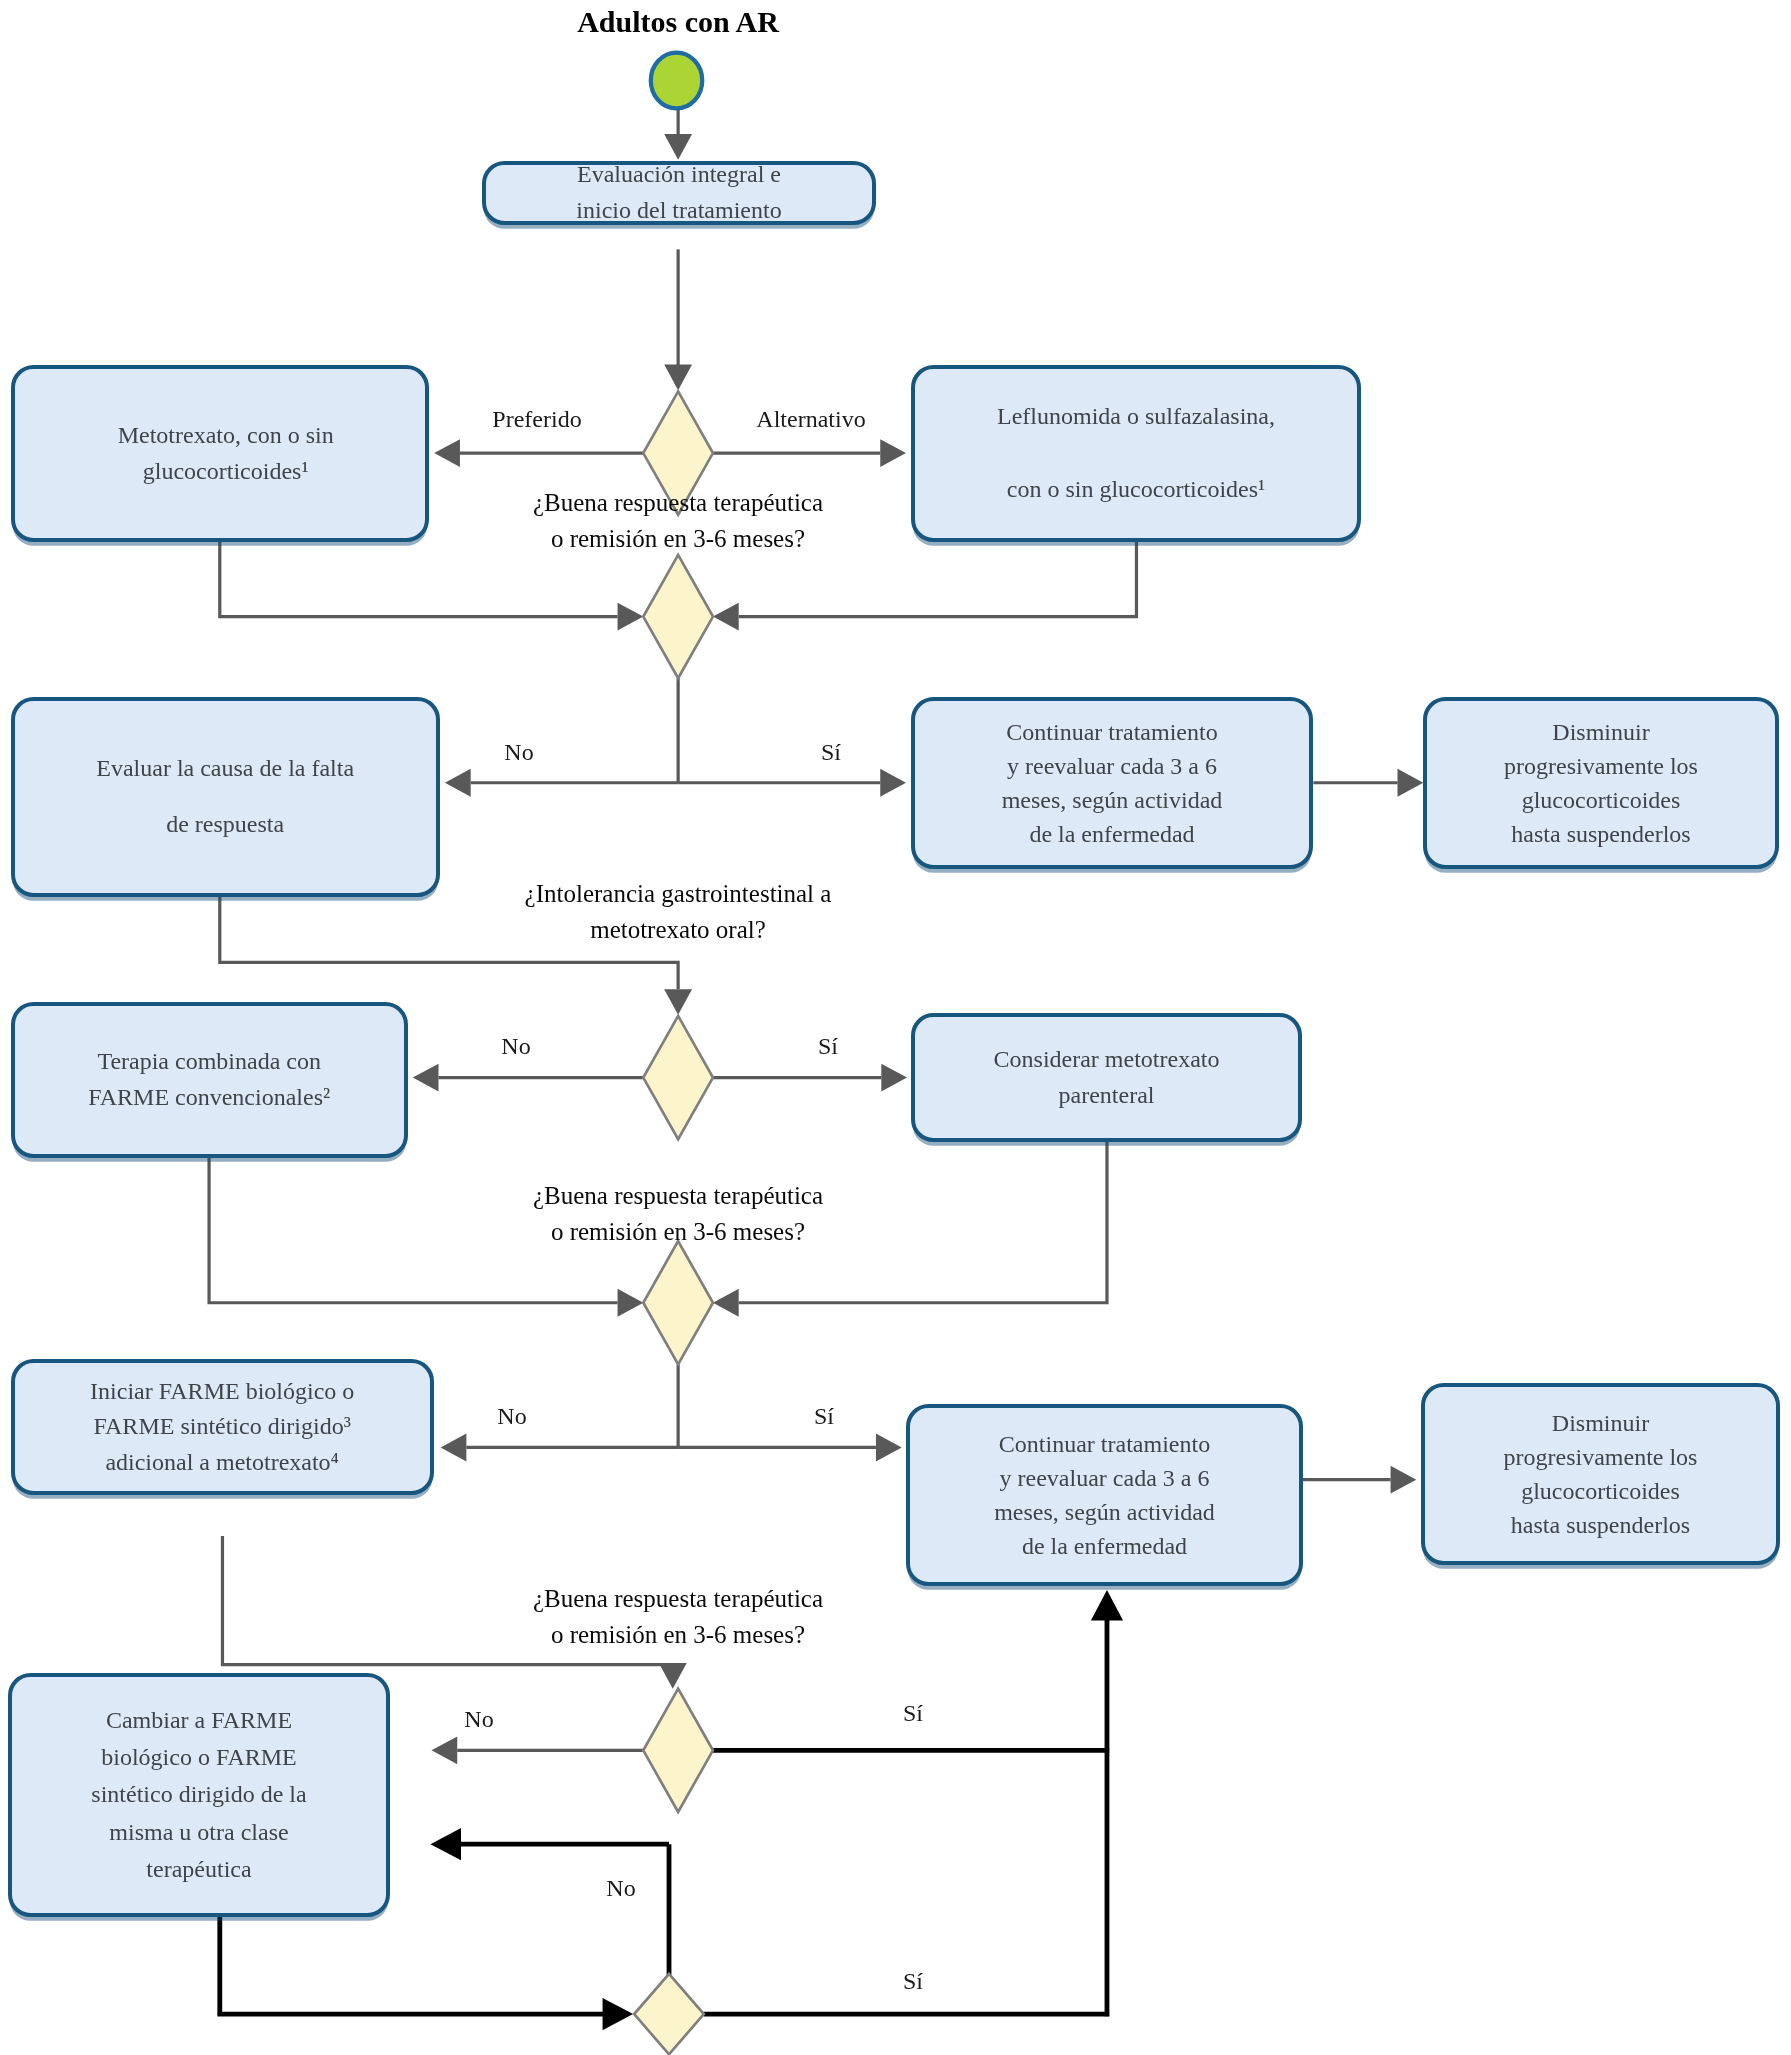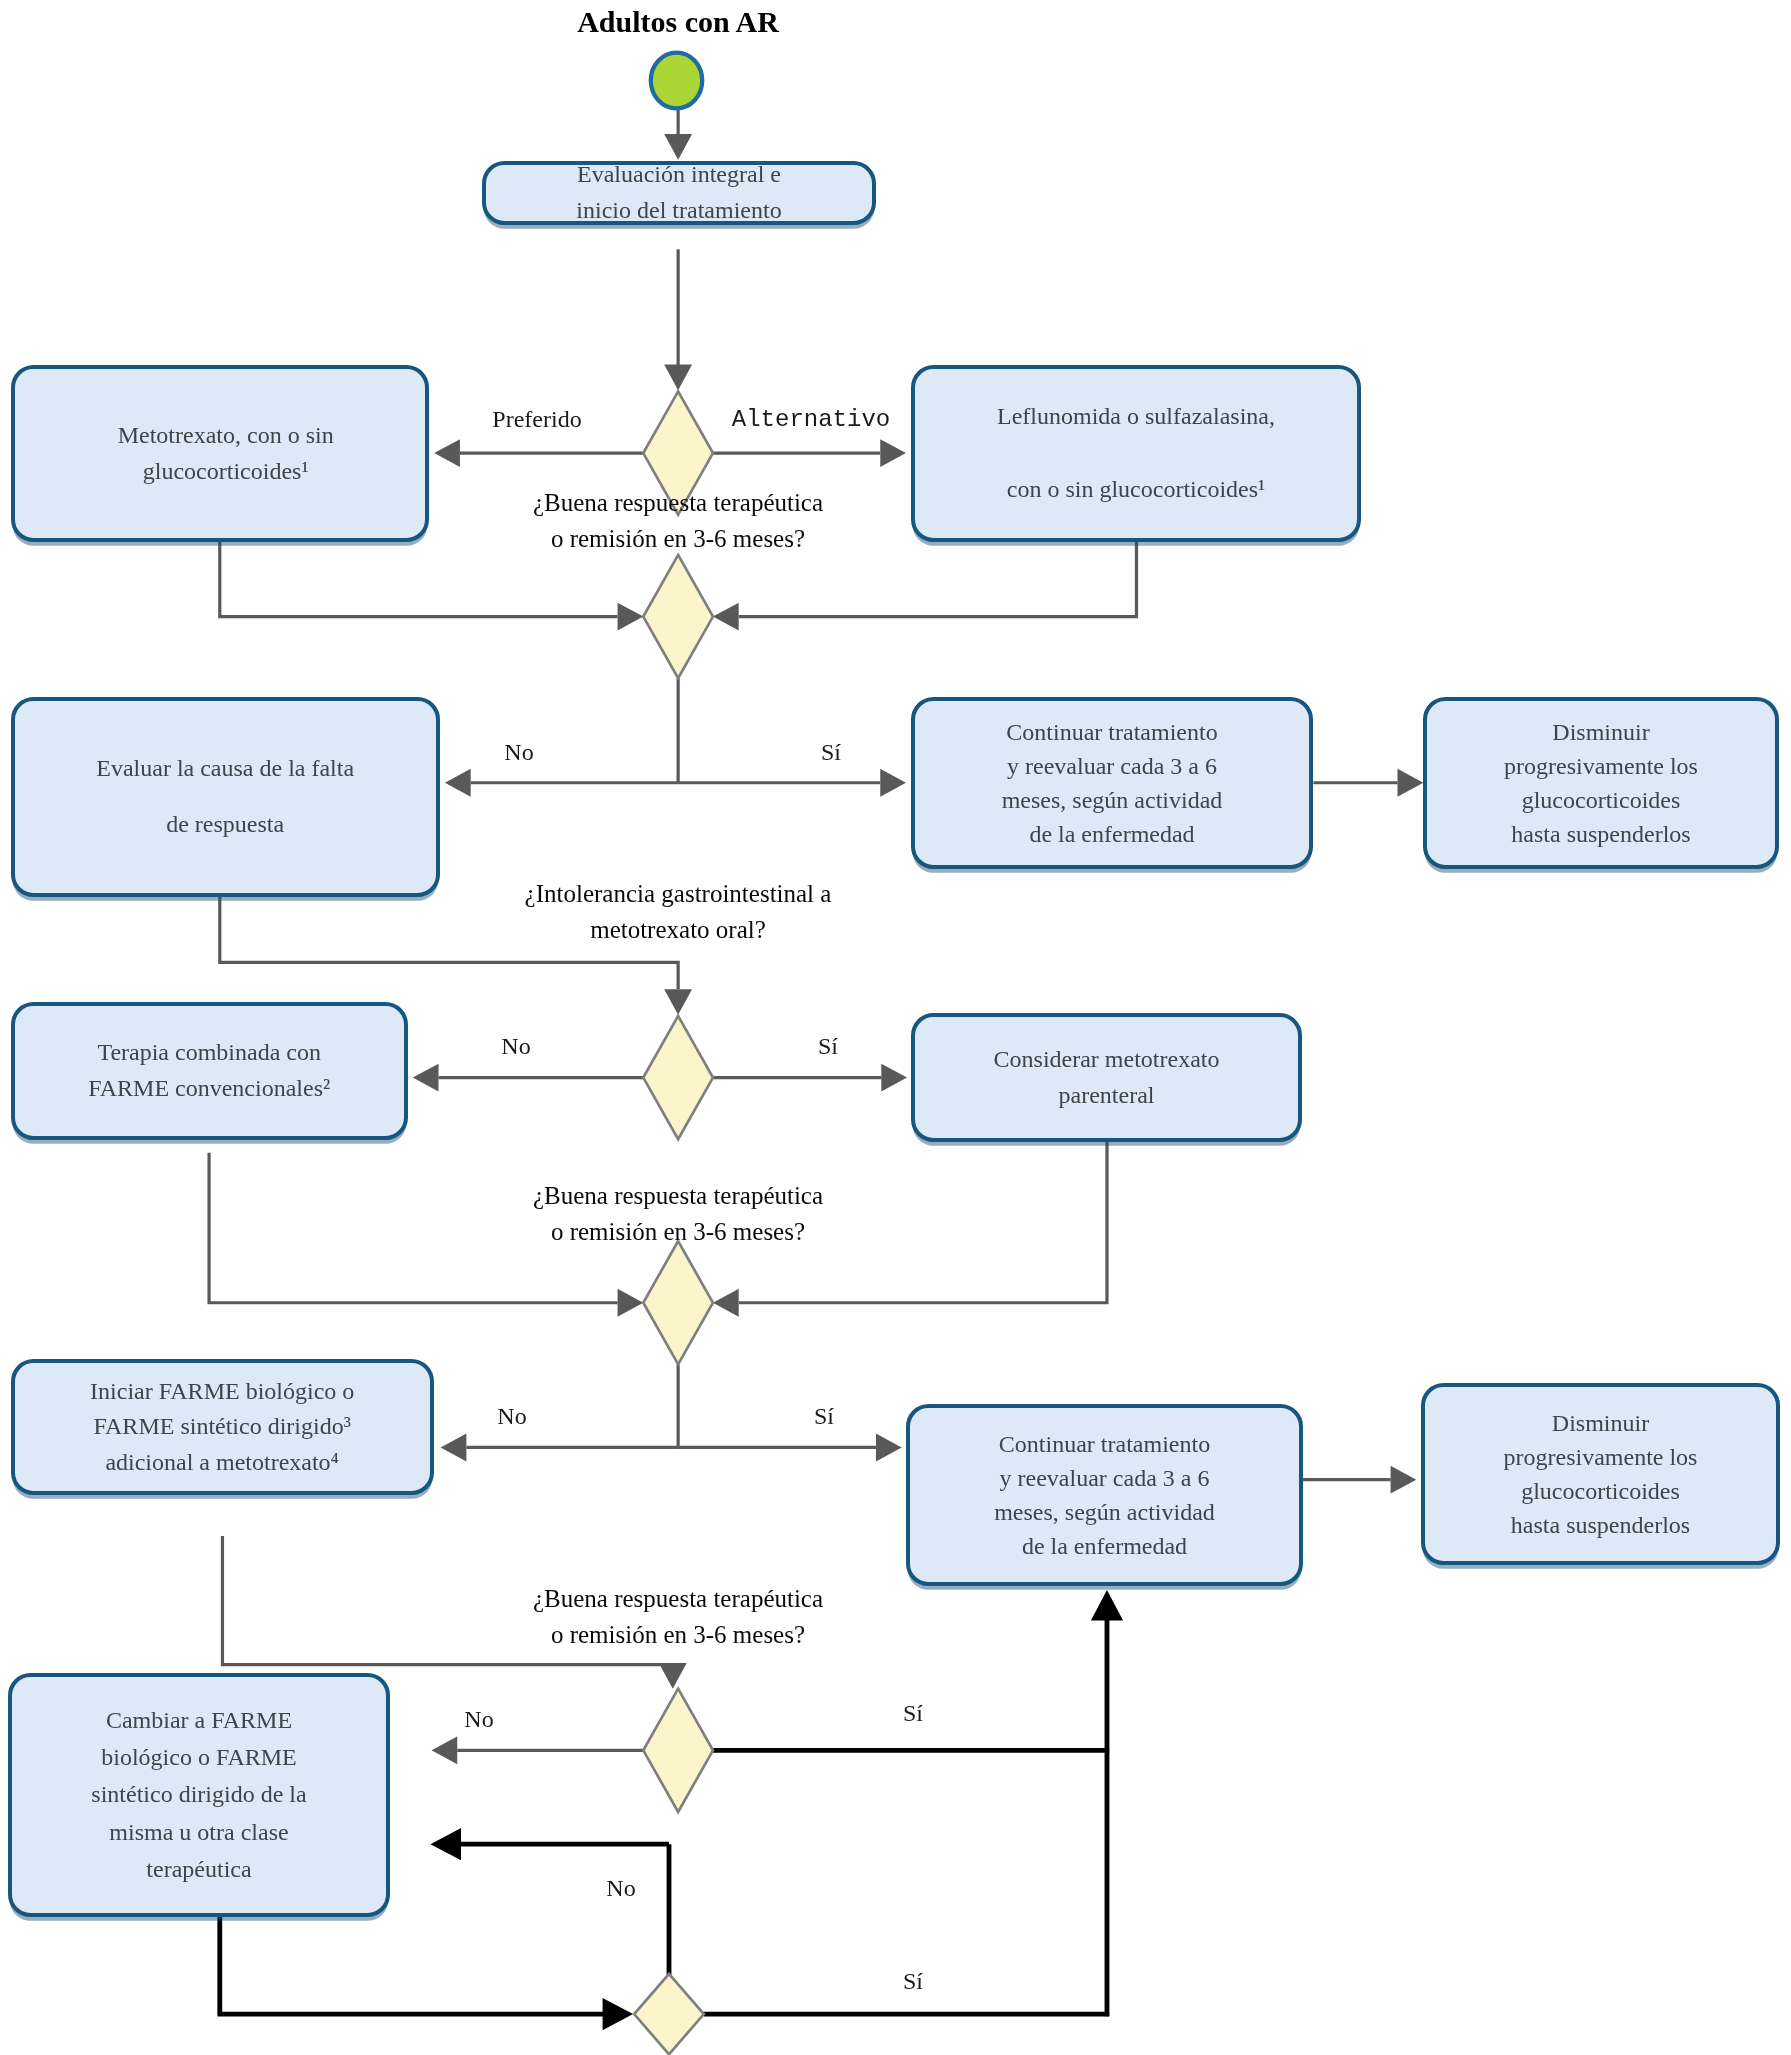--- a/index.html
+++ b/index.html
@@ -162,21 +162,21 @@
     <div>de la enfermedad</div>
   </div>
 
   <div class="node" style="left:1423px;top:697px;width:356px;height:172px;line-height:1.42;">
     <div>Disminuir</div>
     <div>progresivamente los</div>
     <div>glucocorticoides</div>
     <div>hasta suspenderlos</div>
   </div>
 
-  <div class="node" style="left:10.7px;top:1002px;width:397px;height:138px;">
+  <div class="node" style="left:10.7px;top:1002px;width:397px;height:156px;">
     <div>Terapia combinada con</div>
     <div>FARME convencionales²</div>
   </div>
 
   <div class="node" style="left:911px;top:1013px;width:391px;height:129px;">
     <div>Considerar metotrexato</div>
     <div>parenteral</div>
   </div>
 
   <div class="node" style="left:10.7px;top:1359px;width:423px;height:136px;">
@@ -218,21 +218,21 @@
   <div class="question" style="left:678px;top:1178px;">
     <div>¿Buena respuesta terapéutica</div>
     <div>o remisión en 3-6 meses?</div>
   </div>
   <div class="question" style="left:678px;top:1581px;">
     <div>¿Buena respuesta terapéutica</div>
     <div>o remisión en 3-6 meses?</div>
   </div>
 
   <div class="edge-label" style="left:537px;top:419px;">Preferido</div>
-  <div class="edge-label" style="left:811px;top:419px;font-family:Liberation Mono, monospace;">Alternativo</div>
+  <div class="edge-label" style="left:811px;top:419px;">Alternativo</div>
 
   <div class="edge-label" style="left:519px;top:752px;">No</div>
   <div class="edge-label" style="left:831px;top:752px;">Sí</div>
 
   <div class="edge-label" style="left:516px;top:1046px;">No</div>
   <div class="edge-label" style="left:828px;top:1046px;">Sí</div>
 
   <div class="edge-label" style="left:512px;top:1416px;">No</div>
   <div class="edge-label" style="left:824px;top:1416px;">Sí</div>
 

